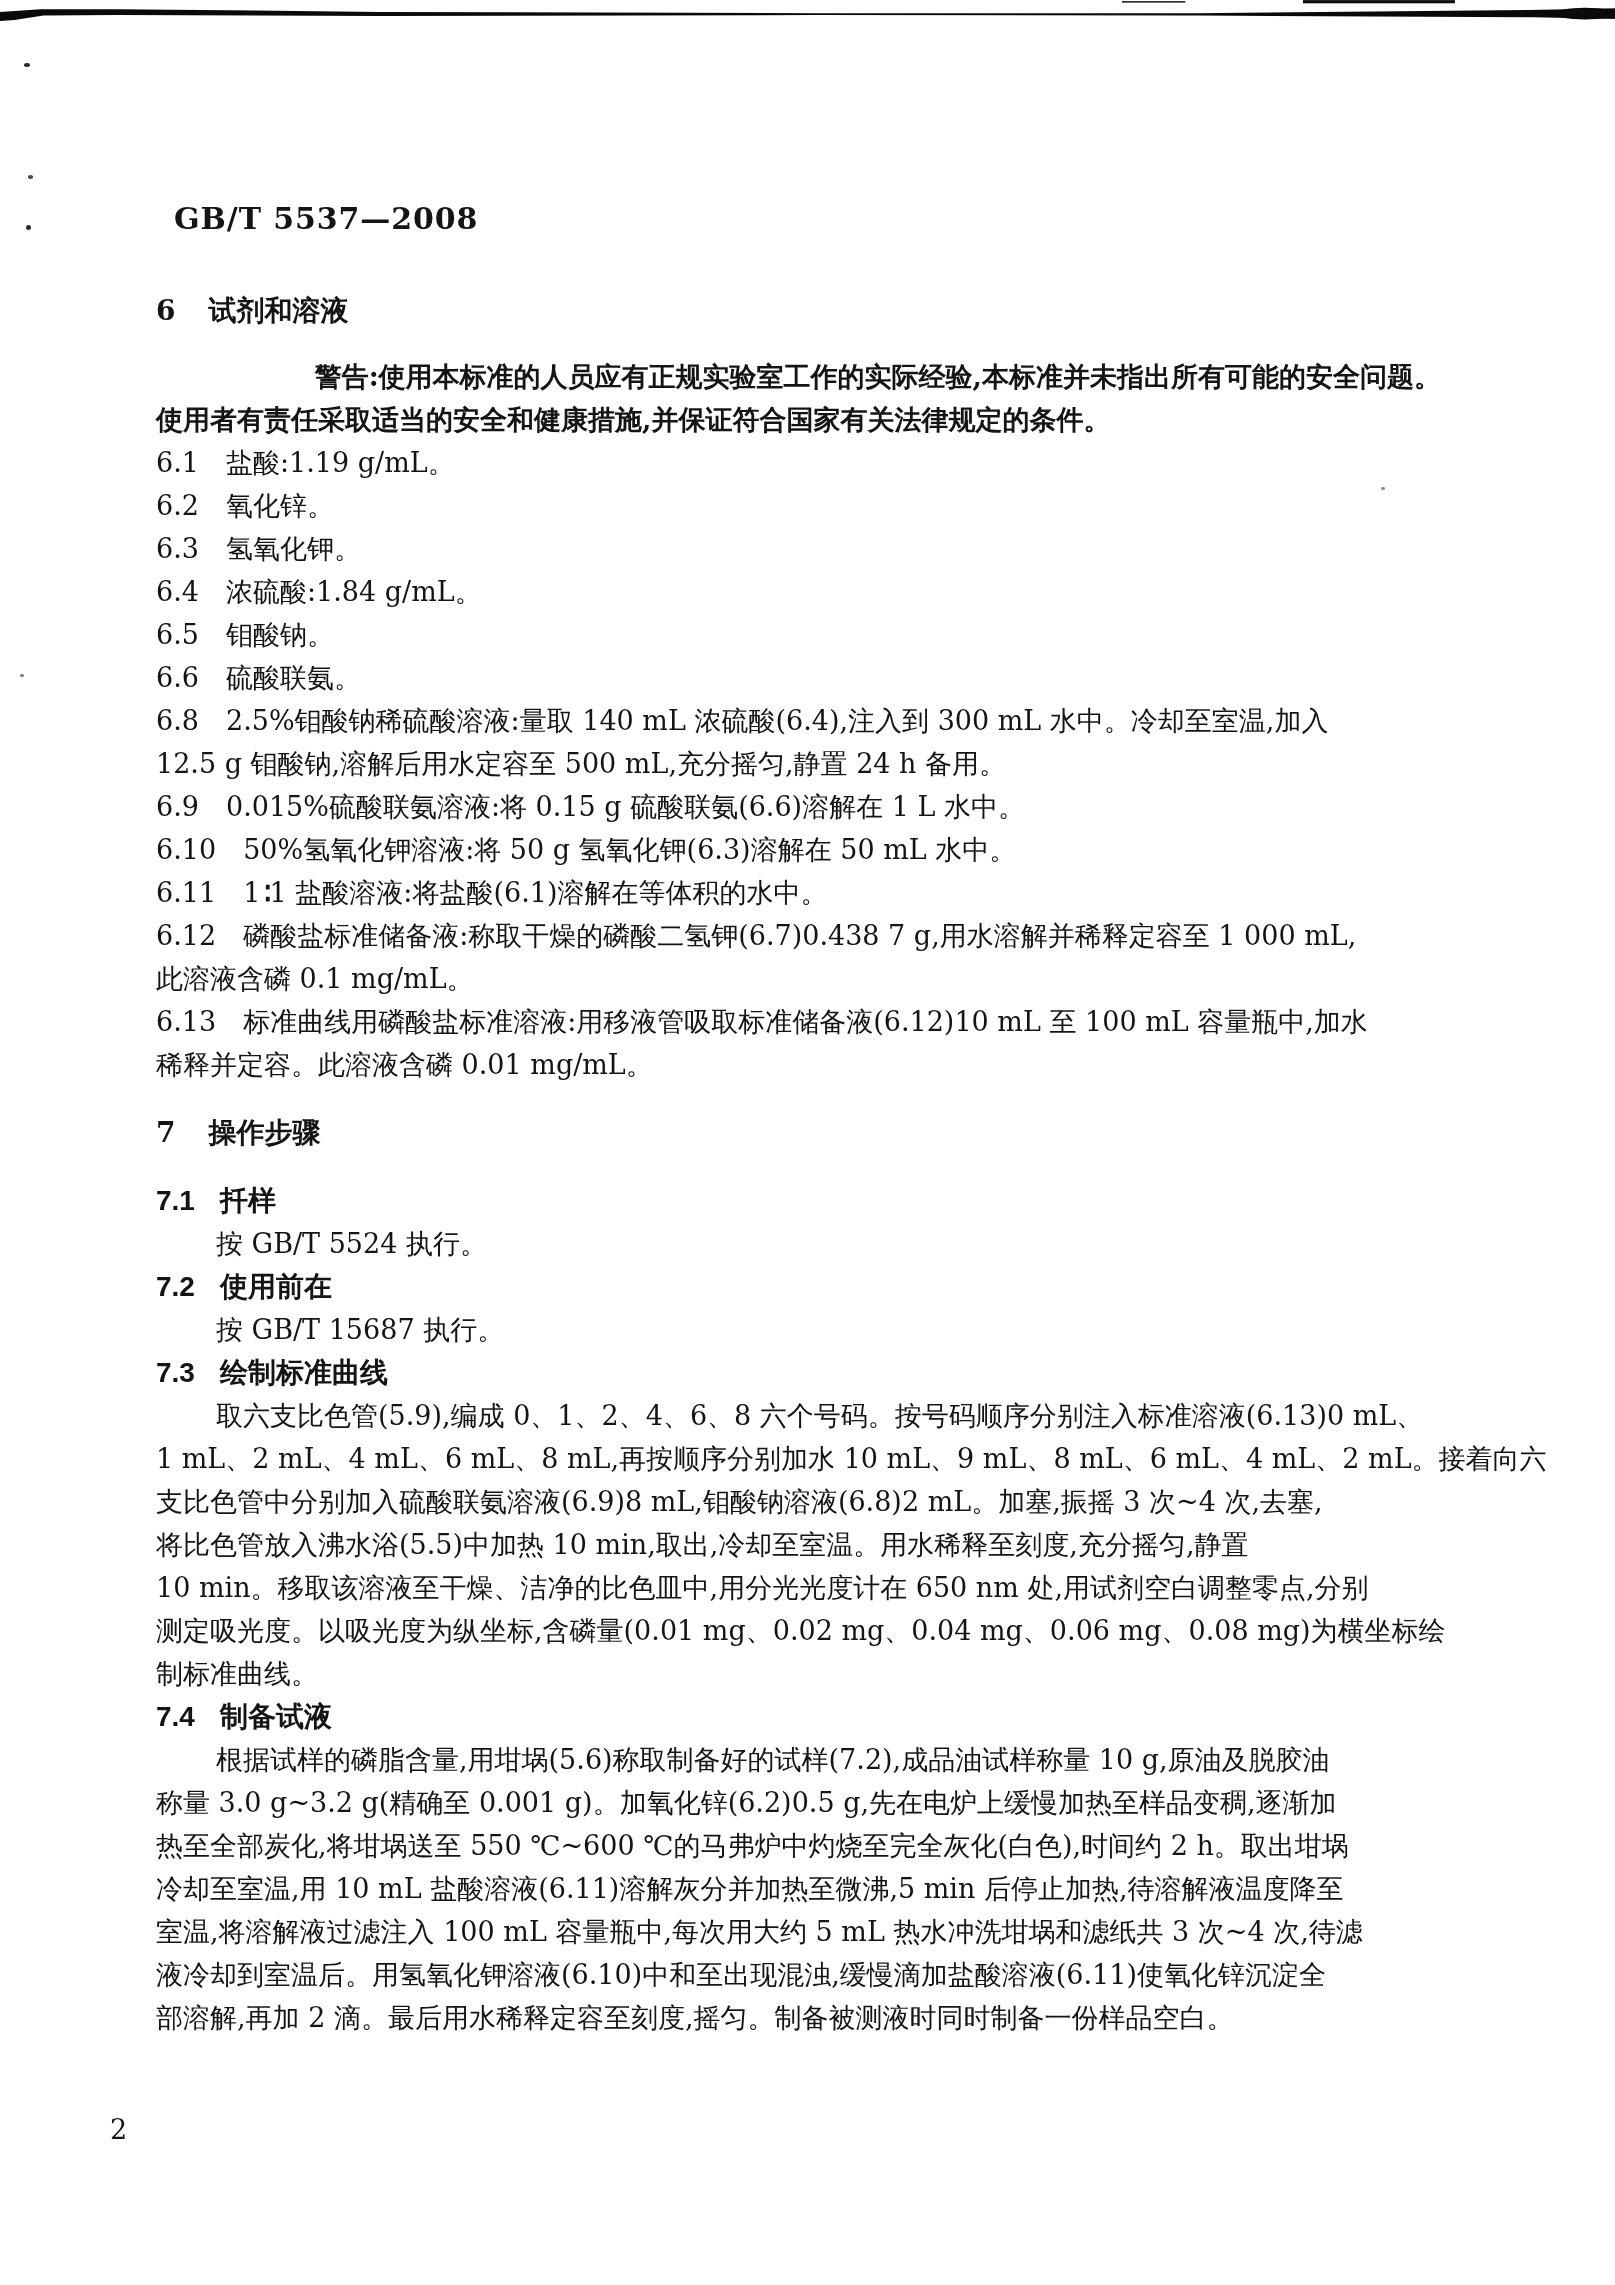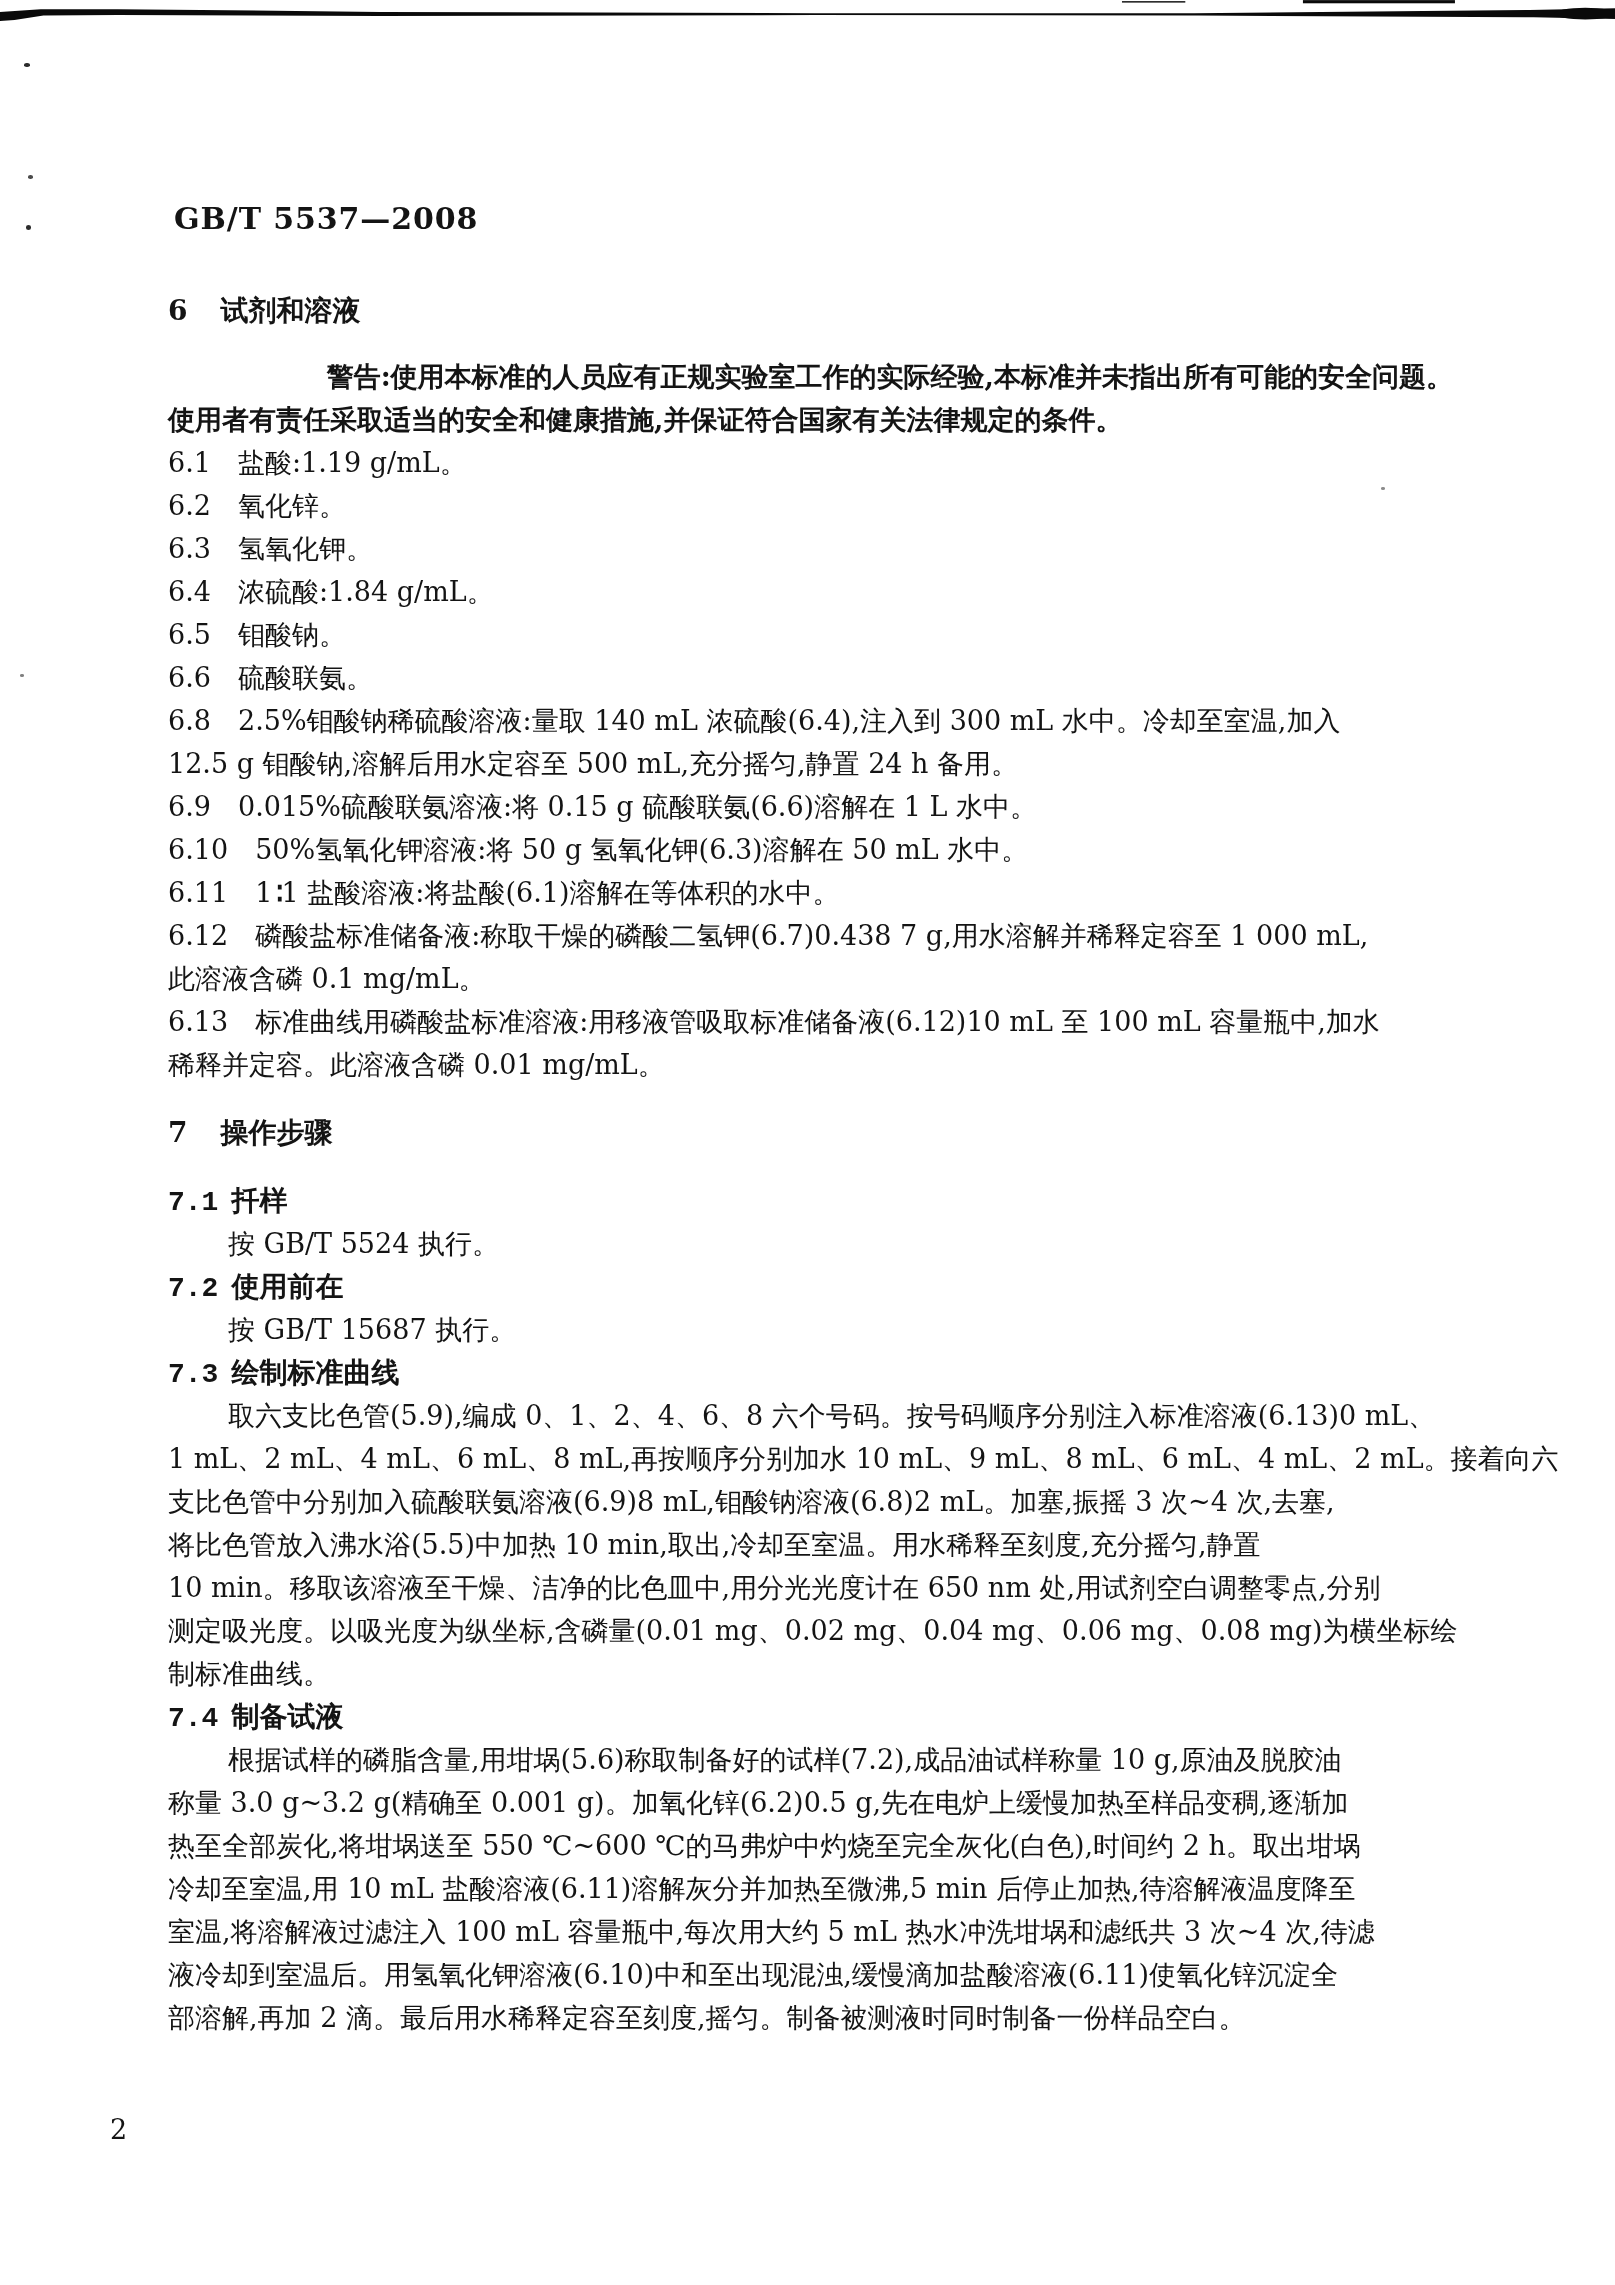--- a/index.html
+++ b/index.html
@@ -16,34 +16,34 @@
   .artifact{position:absolute;left:0;top:0;}
   .speck{position:absolute;background:#2b2b2b;border-radius:50%;}
   
   .std-header{
     position:absolute;left:174px;top:201px;
     font-size:30px;font-weight:bold;letter-spacing:0.9px;
     white-space:nowrap;
   }
   
   .content{
-    position:absolute;left:168px;top:289px;width:1285px;
+    position:absolute;left:156px;top:289px;width:1285px;
     font-size:27px;line-height:43px;
   }
   .l{white-space:nowrap;height:43px;}
   .ind{padding-left:60px;}
   .windent{padding-left:65px;text-align:right;}
   .b{font-weight:bold;}
   .h1,.h2{
     font-weight:bold;
     font-family:"DejaVu Sans","Liberation Sans",sans-serif;
     font-size:28px;
   }
   .h1 .num{margin-right:33px;font-family:"DejaVu Serif","Liberation Serif",serif;}
-  .h2 .num{margin-right:13px;font-family:Liberation Mono, monospace;}
+  .h2 .num{margin-right:25px;font-family:Liberation Sans, sans-serif;}
   .item .num{font-weight:normal;margin-right:27px;}
   .mt25{margin-top:22.6px;}
   .mt28{margin-top:25px;}
   
   .page-num{
     position:absolute;left:110px;top:2108px;
     font-size:27px;line-height:43px;
   }
 </style>
 </head>

